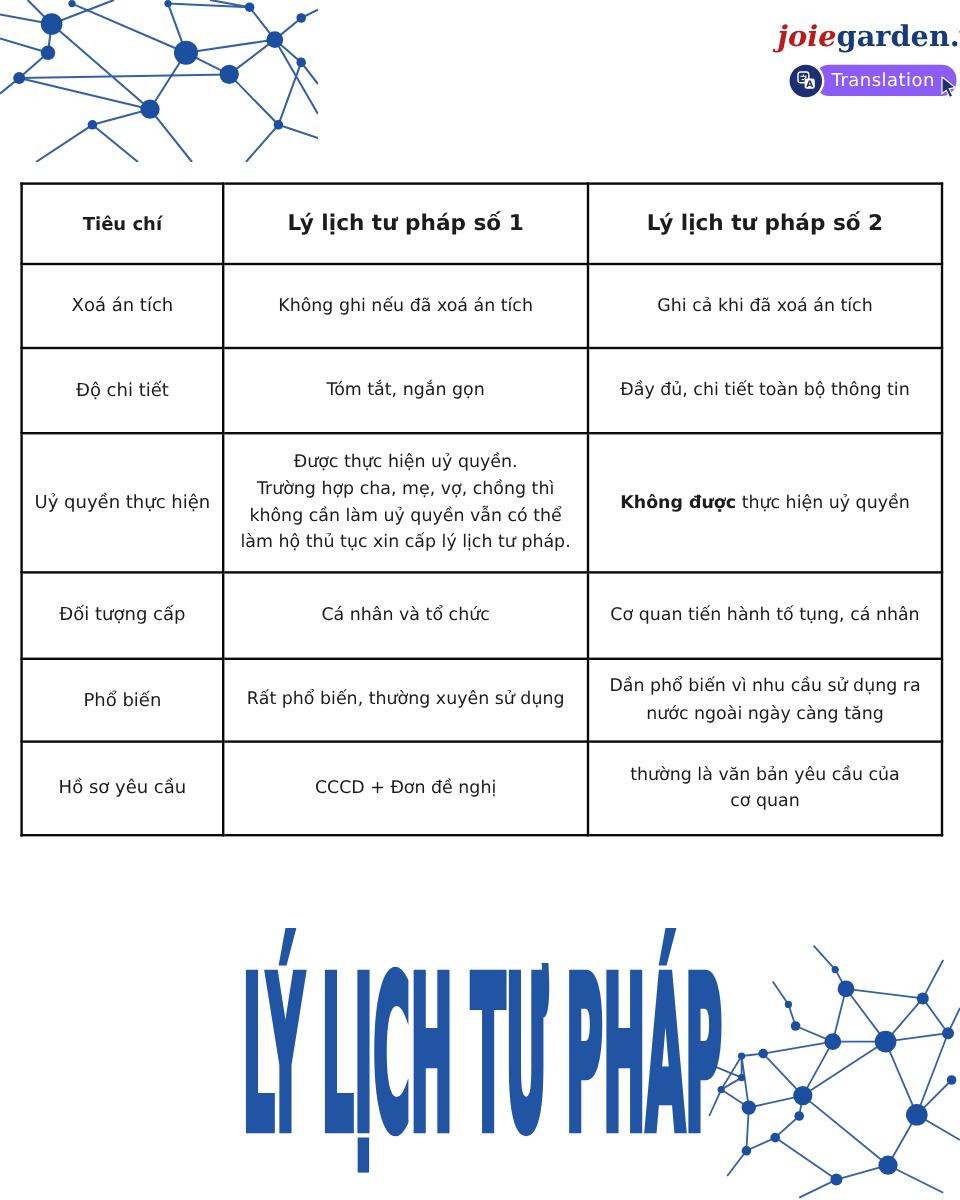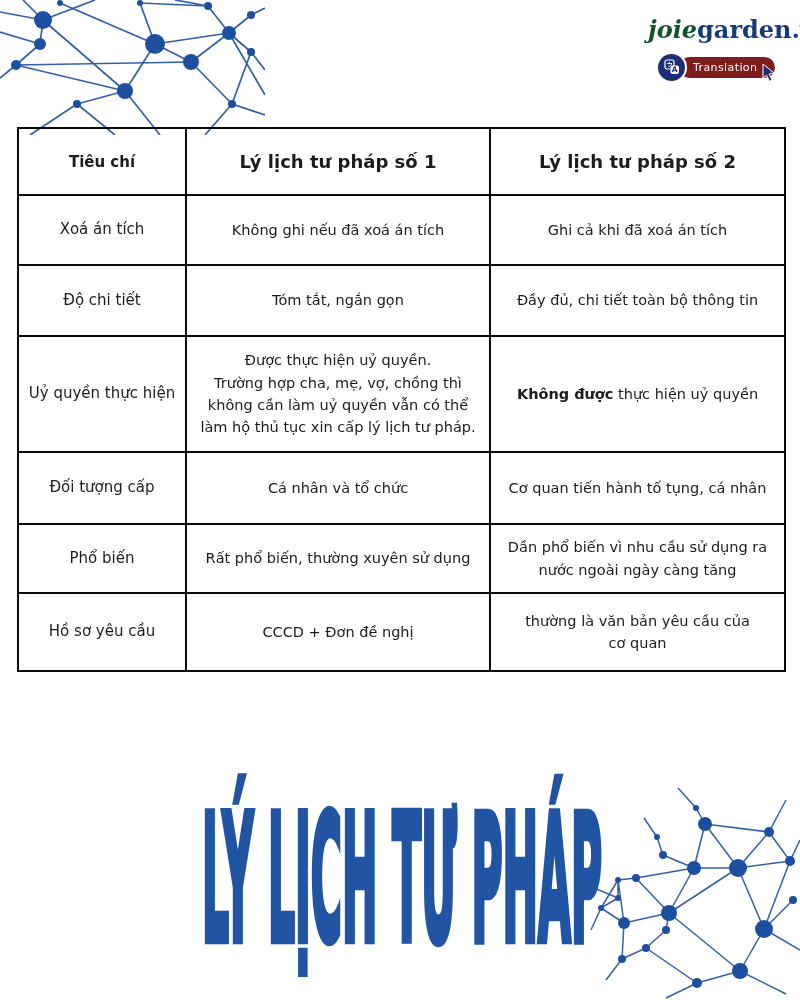--- a/index.html
+++ b/index.html
@@ -7,29 +7,29 @@
   .page{position:relative;width:800px;height:1000px;background:#ffffff;overflow:hidden;}
 
   
   .plexus{position:absolute;pointer-events:none;}
   .plexus-tl{left:0;top:0;}
   .plexus-br{left:586px;top:780px;}
 
   
   .logo{position:absolute;left:648px;top:16px;width:145px;text-align:center;}
   .logo-line{font-family:"DejaVu Serif",serif;font-size:24px;line-height:1.2;white-space:nowrap;}
-  .logo-joie{font-style:italic;color:#14532d;font-weight:bold;}
+  .logo-joie{font-style:italic;color:#b91c1c;font-weight:bold;}
   .logo-garden{font-weight:bold;color:#173a7a;}
   .badge{position:absolute;left:10px;top:36px;display:flex;align-items:center;}
   .badge-circle{width:27px;height:27px;border-radius:50%;background:#1d2f72;display:flex;align-items:center;justify-content:center;z-index:2;box-shadow:0 0 0 2px #ffffff;}
-  .badge-pill{margin-left:-6px;background:#7f1d1d;color:#ffffff;font-size:11px;letter-spacing:.4px;padding:4px 18px 4px 14px;border-radius:12px;white-space:nowrap;}
+  .badge-pill{margin-left:-6px;background:#8b5cf6;color:#ffffff;font-size:15px;letter-spacing:.4px;padding:4px 18px 4px 14px;border-radius:12px;white-space:nowrap;}
   .badge-cursor{margin-left:-14px;margin-top:12px;z-index:3;}
 
   
-  table.compare{position:absolute;left:17px;top:127px;width:767px;border-collapse:collapse;table-layout:fixed;border-radius:20px;}
+  table.compare{position:absolute;left:17px;top:152px;width:767px;border-collapse:collapse;table-layout:fixed;border-radius:20px;}
   table.compare th, table.compare td{border:2px solid #0a0a0a;text-align:center;vertical-align:middle;color:#1c1c1c;padding:4px 8px;white-space:pre-line;}
   table.compare th{font-size:18px;font-weight:bold;}
   table.compare th.crit-h{font-size:15px;}
   table.compare td{font-size:14.5px;line-height:1.55;}
   table.compare td.crit{font-size:15px;}
   table.compare td strong{font-weight:bold;}
   thead tr{height:67px;}
   tbody tr:nth-child(1){height:70px;}
   tbody tr:nth-child(2){height:71px;}
   tbody tr:nth-child(3){height:116px;}

